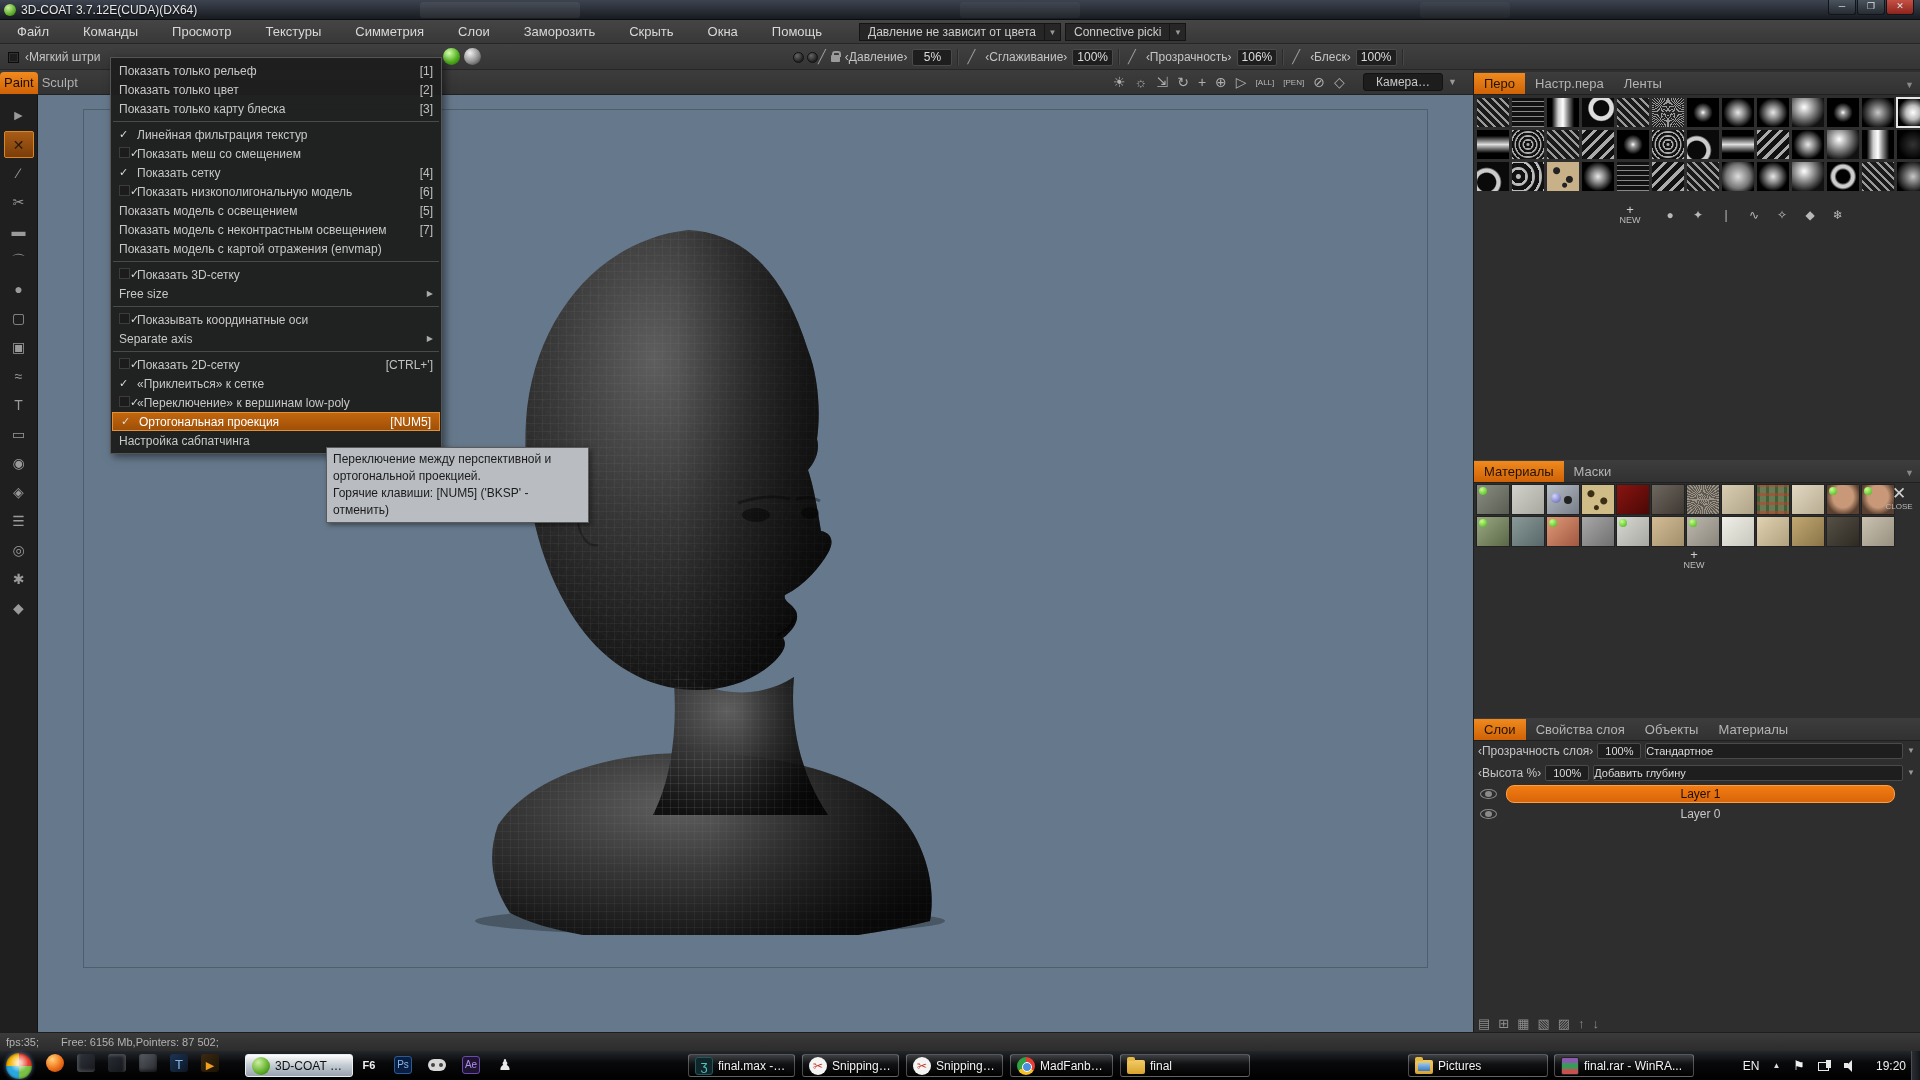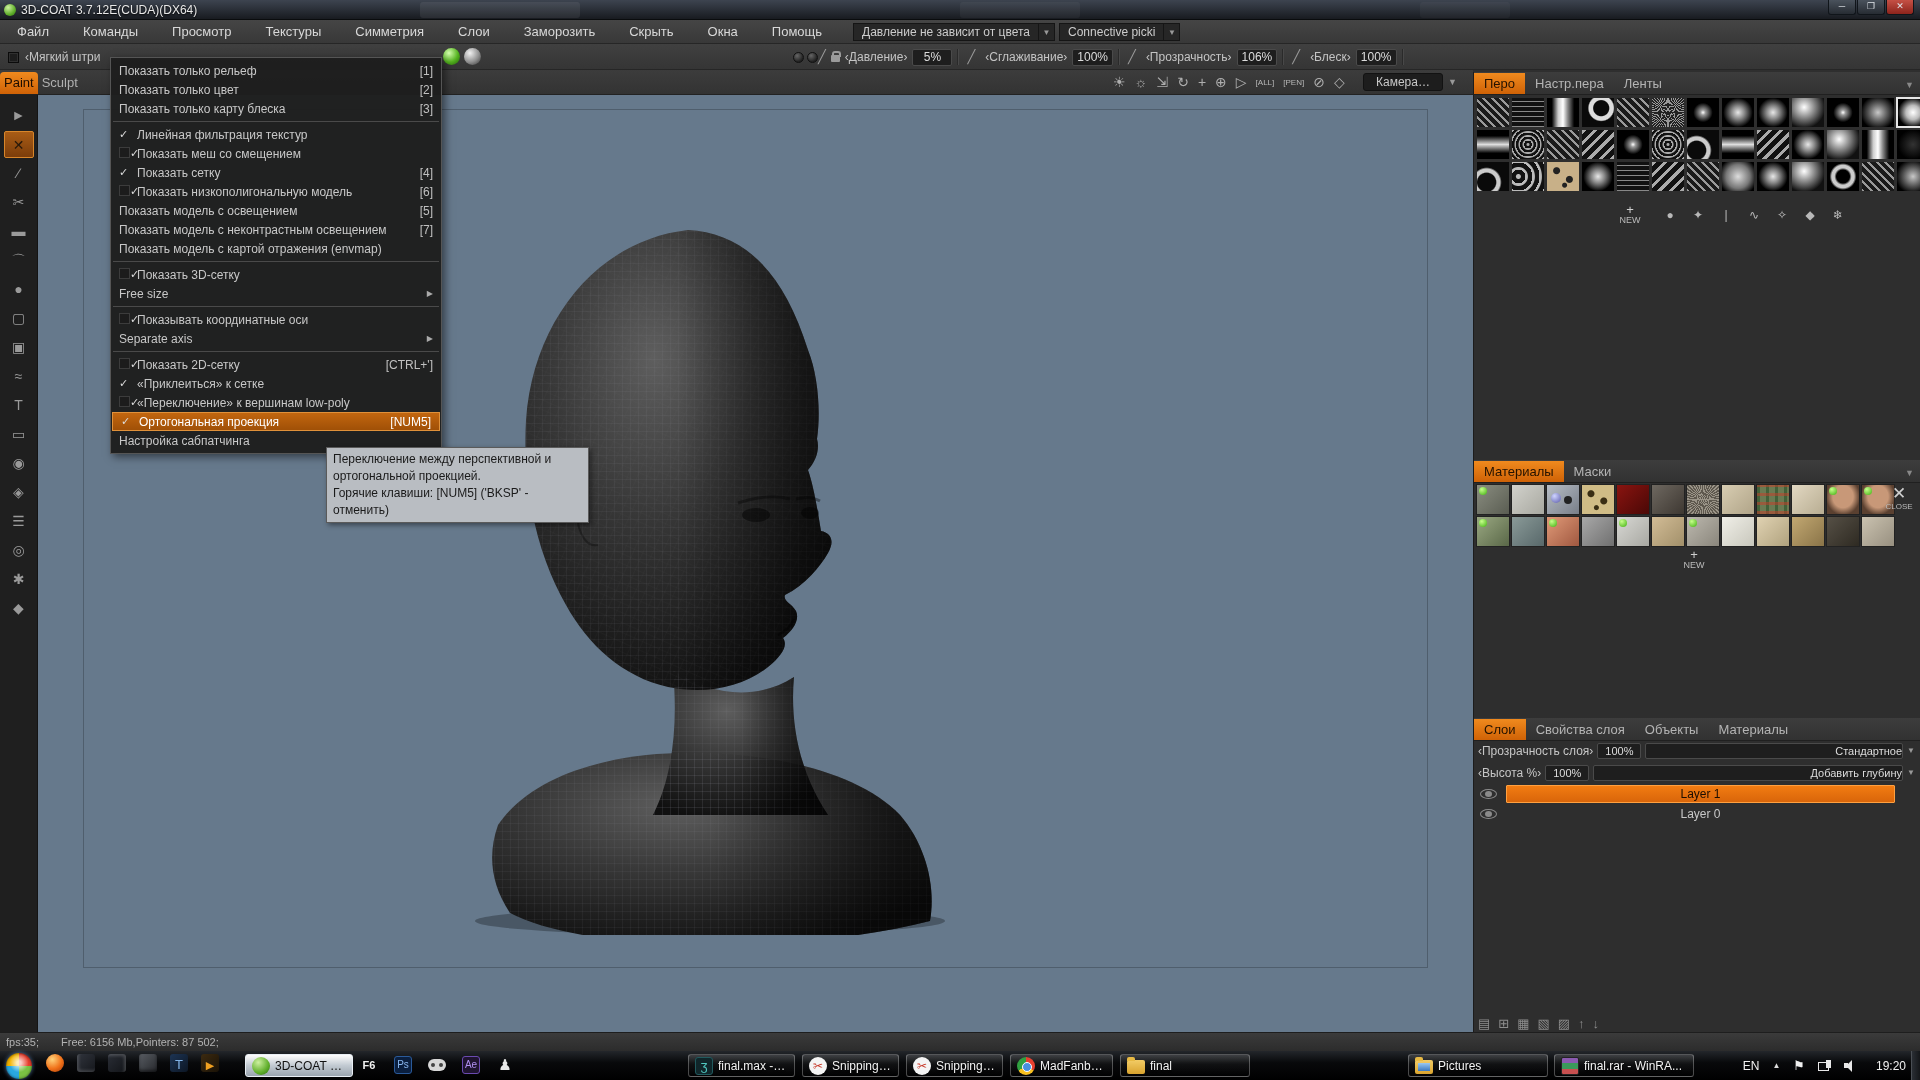--- a/index.html
+++ b/index.html
@@ -12,21 +12,21 @@
   .ghost{position:absolute;top:2px;height:16px;border-radius:3px;background:rgba(255,255,255,.07)}
   #appicon{width:12px;height:12px;border-radius:50%;background:radial-gradient(circle at 35% 30%,#cdf0a0,#5fae2a 60%,#2a6a10);margin-right:5px;flex:0 0 auto}
   #apptitle{color:#e8e8e8;font-size:12px;text-shadow:0 1px 2px #000;white-space:nowrap}
   #winbtns{position:absolute;right:6px;top:0;display:flex}
   .winbtn{width:28px;height:15px;margin-left:1px;border:1px solid #10151a;border-top:none;border-radius:0 0 3px 3px;background:linear-gradient(#4a525c,#272c33);color:#dfe3e8;font-size:9px;line-height:13px;text-align:center}
   .winbtn.close{background:linear-gradient(#c55045,#8c241c)}
 
   
   #menubar{position:absolute;left:0;top:20px;width:1920px;height:24px;background:linear-gradient(#454545,#383838);display:flex;align-items:center;border-bottom:1px solid #262626}
   .menuitem{padding:0 17px;color:#d8d8d8;font-size:13px;line-height:24px;white-space:nowrap}
-  .ddbox{height:18px;background:#262626;border:1px solid #151515;color:#ccc;font-size:12px;line-height:16px;padding:0 8px;margin-left:14px;white-space:nowrap}
+  .ddbox{height:18px;background:#262626;border:1px solid #151515;color:#ccc;font-size:12px;line-height:16px;padding:0 8px;margin-left:20px;white-space:nowrap}
   .ddarrow{width:16px;height:18px;background:#262626;border:1px solid #151515;border-left:none;color:#999;font-size:8px;line-height:18px;text-align:center}
 
   
   #toolbar{position:absolute;left:0;top:44px;width:1920px;height:26px;background:linear-gradient(#404040,#353535);border-bottom:1px solid #262626}
   #softstroke{position:absolute;left:8px;top:6px;display:flex;align-items:center;gap:6px}
   .cb{width:11px;height:11px;background:#1d1d1d;border:1px solid #0b0b0b;box-shadow:inset 0 0 0 1px #303030}
   .tlabel{color:#c4c4c4;font-size:12px;white-space:nowrap}
   .sphere{position:absolute;top:4px;width:17px;height:17px;border-radius:50%}
   .sphere.green{background:radial-gradient(circle at 35% 30%,#d6ffb0,#55b320 55%,#1f5c08)}
   .sphere.gray{background:radial-gradient(circle at 35% 30%,#f0f0f0,#909090 55%,#2e2e2e)}
@@ -120,30 +120,30 @@
   .mat.m-noise{background:repeating-conic-gradient(#9a9488 0 4deg,#5e584e 4deg 9deg)!important}
   .mat.m-leo{background:radial-gradient(circle at 28% 30%,#3a2e14 0 3px,transparent 4px),radial-gradient(circle at 68% 55%,#3a2e14 0 3px,transparent 4px),radial-gradient(circle at 45% 78%,#3a2e14 0 2px,transparent 3px),#d0bc86!important}
   #matclose{position:absolute;right:4px;top:414px;width:34px;text-align:center;color:#cfcfcf}
   #matclose .x{font-size:17px;font-weight:bold;line-height:16px}
   #matclose .ctxt{font-size:8px;color:#bbb}
   #matnew{position:absolute;left:200px;top:478px;width:40px;text-align:center;color:#cfcfcf}
   #layertabs{top:646px}
   .lrow{position:absolute;left:0;width:447px;height:21px;display:flex;align-items:center;gap:4px;padding:0 4px}
   .lrow .llabel{color:#c6c6c6;font-size:12px;white-space:nowrap}
   .lrow .lval{width:44px;height:16px;background:#1e1e1e;border:1px solid #4a4a4a;border-radius:2px;color:#ddd;text-align:center;line-height:14px;font-size:11px}
-  .lrow .ldrop{flex:1;height:16px;background:#1e1e1e;border:1px solid #4a4a4a;border-radius:2px;color:#ddd;text-align:right;line-height:14px;font-size:11px}
+  .lrow .ldrop{flex:1;height:16px;background:#1e1e1e;border:1px solid #4a4a4a;border-radius:2px;color:#ddd;text-align:left;line-height:14px;font-size:11px}
   .lrow .larr{color:#999;font-size:8px;width:10px}
   #row-opacity{top:668px}
   #row-height{top:690px}
   #layerlist{position:absolute;left:0;top:712px;width:447px}
   .layer{position:relative;height:20px;display:flex;align-items:center}
   .eye{position:relative;width:17px;height:10px;border:1px solid #8a8a8a;border-radius:50%;margin:0 9px 0 6px;flex:0 0 auto}
   .eye::after{content:'';position:absolute;left:4px;top:1px;right:4px;bottom:1px;background:#8a8a8a;border-radius:50%}
   .lname{flex:1;text-align:center;color:#c8c8c8;font-size:12px;margin-right:26px}
-  .layer.selbar .lname{background:linear-gradient(#f27c12,#d9650a);border:1px solid #ffa040;color:#1c0d00;border-radius:1px;height:18px;line-height:17px}
+  .layer.selbar .lname{background:linear-gradient(#f27c12,#d9650a);border:1px solid #ffa040;color:#1c0d00;border-radius:8px;height:18px;line-height:17px}
   #layerops{position:absolute;left:4px;top:944px;display:flex;gap:8px;color:#8e8e8e;font-size:13px}
 
   
   #statusbar{position:absolute;left:0;top:1032px;width:1920px;height:19px;background:linear-gradient(#3b3b3b,#2c2c2c);border-top:1px solid #1e1e1e;display:flex;align-items:center;color:#b2b2b2;font-size:11px}
   #statusbar .fps{margin-left:6px}
   #statusbar .mem{margin-left:22px}
 
   
   #taskbar{position:absolute;left:0;top:1051px;width:1920px;height:29px;background:linear-gradient(#23262b,#08090b 40%,#000)}
   #orb{position:absolute;left:6px;top:2px;width:26px;height:26px;border-radius:50%;background:radial-gradient(circle at 50% 38%,rgba(255,255,255,.75) 0 10%,rgba(255,255,255,0) 46%),conic-gradient(#e8402f 0 25%,#7ac143 25% 50%,#29a8e0 50% 75%,#f5b400 75%);box-shadow:0 0 4px rgba(120,180,255,.6),inset 0 0 3px rgba(0,0,0,.6)}

